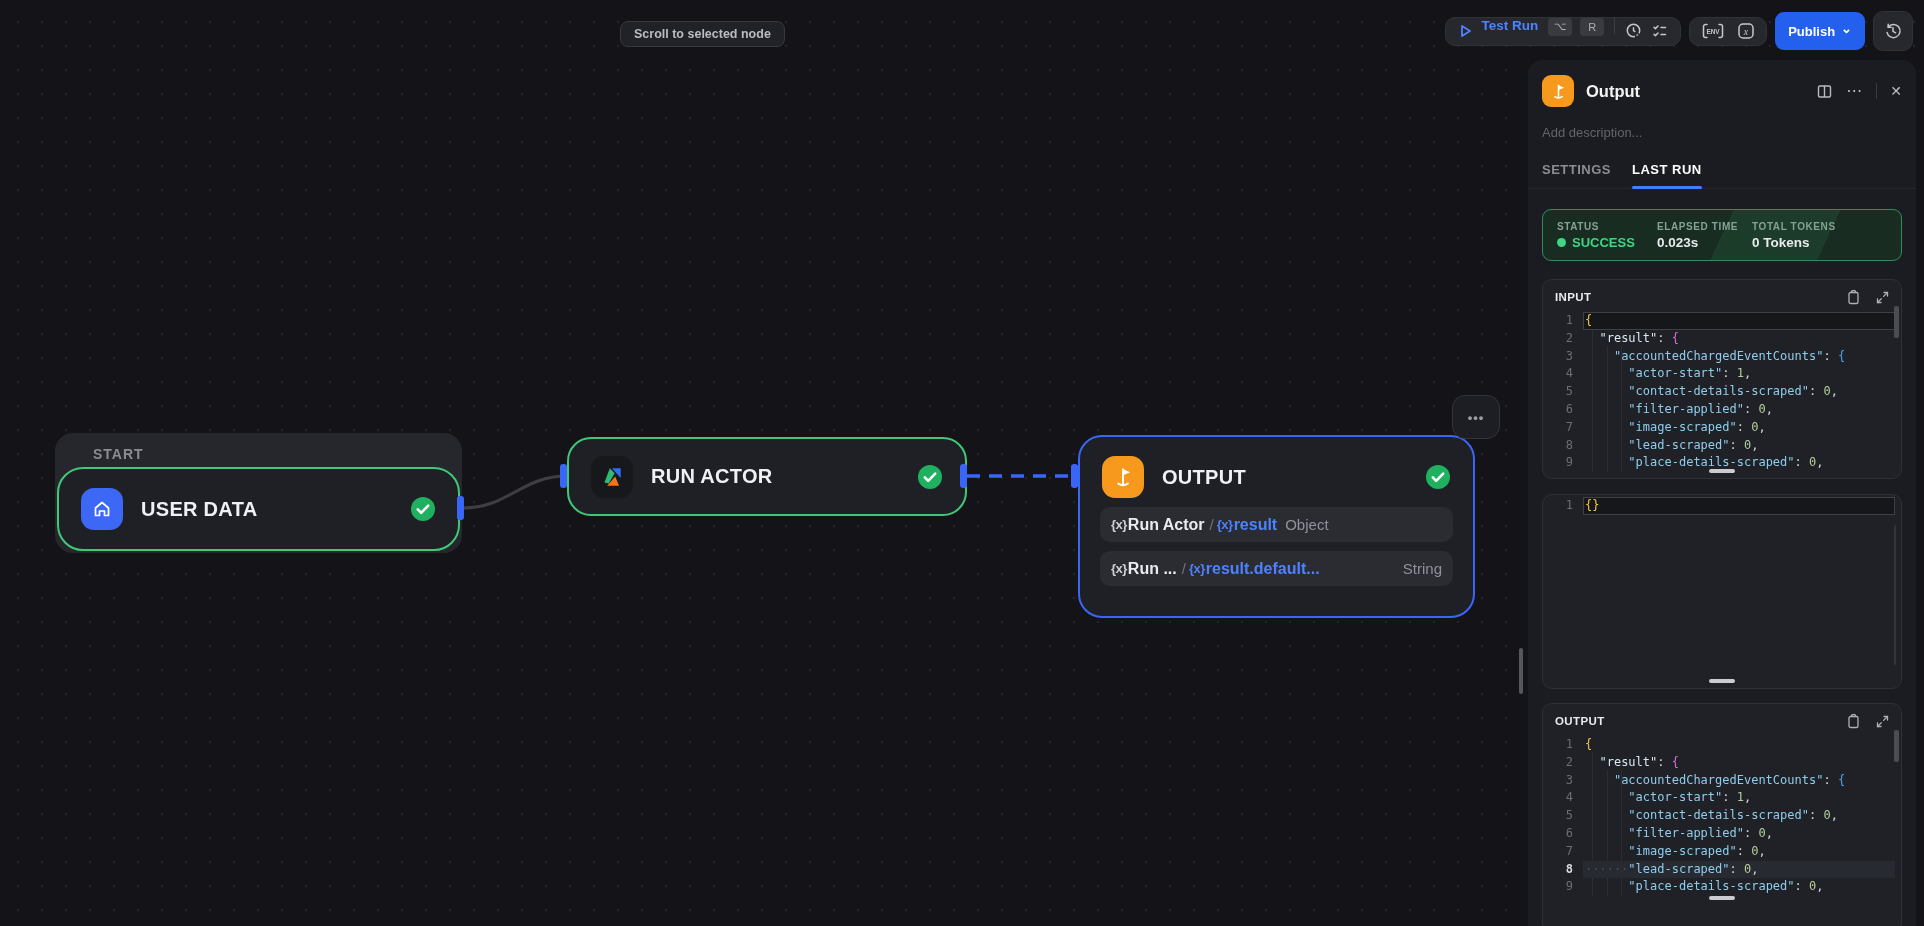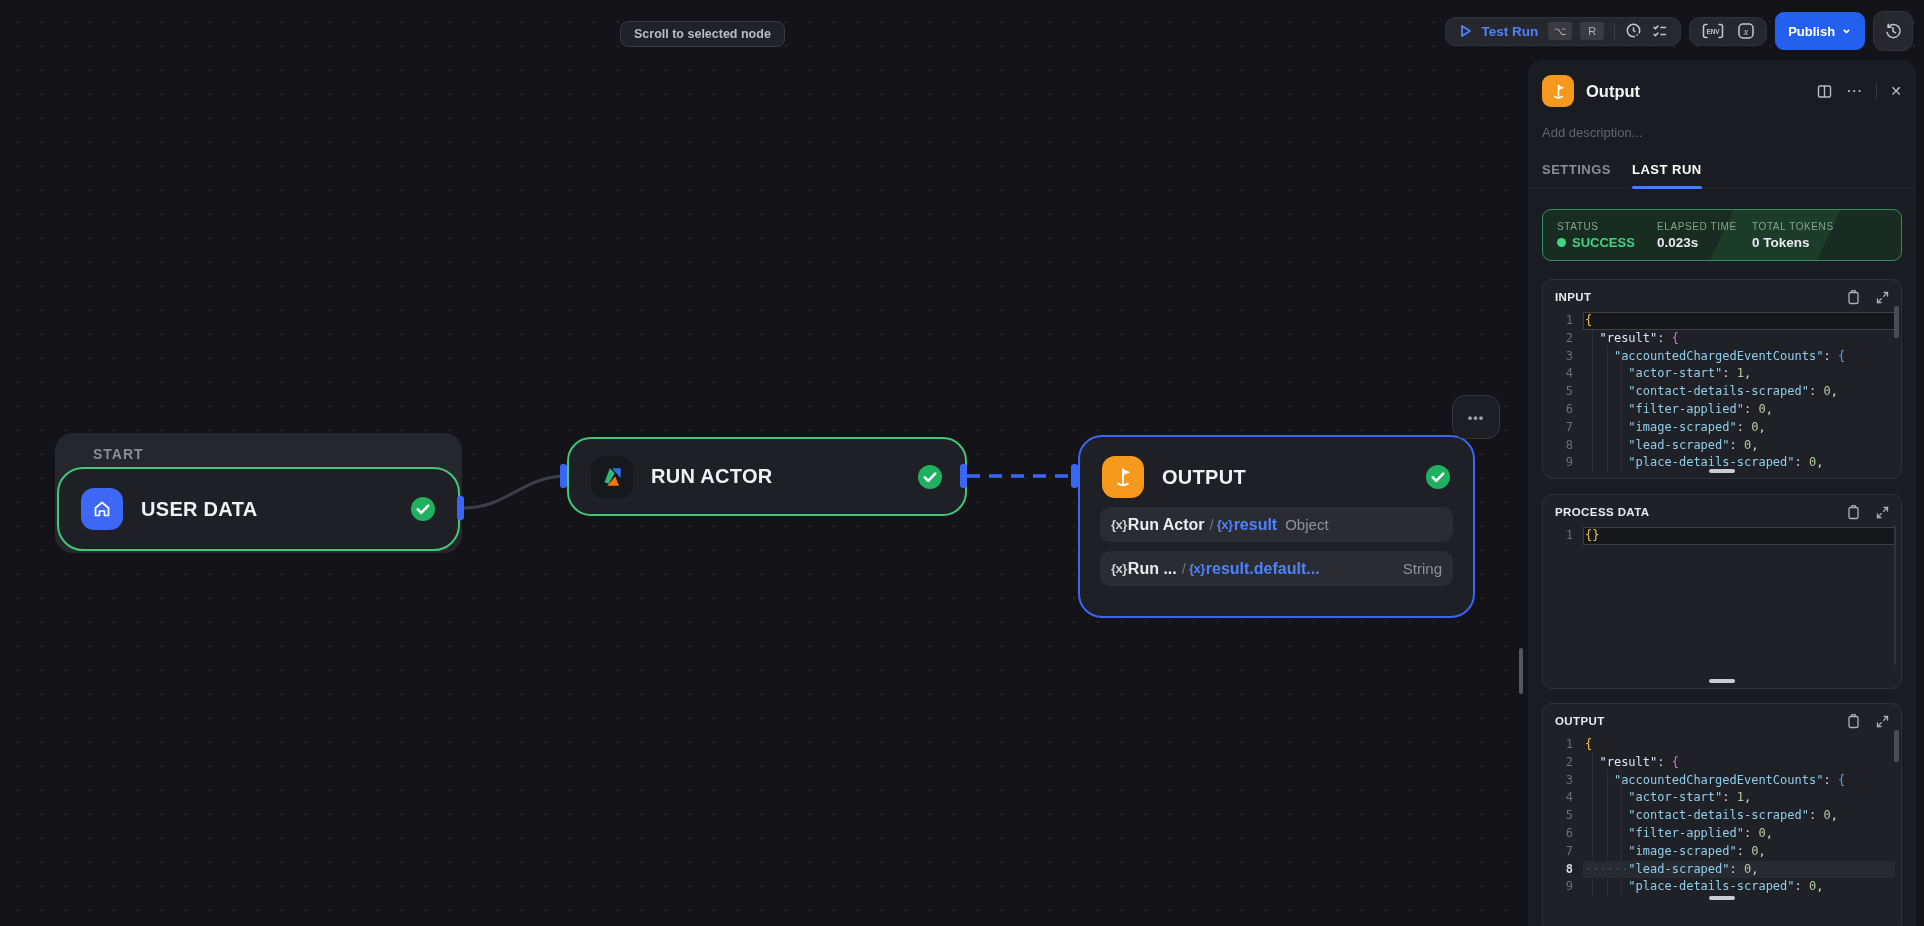--- a/index.html
+++ b/index.html
@@ -17,21 +17,21 @@
   
   .tooltip-pill{
     position:absolute;left:620px;top:21px;height:24px;padding:0 13px;
     background:#212227;border:1px solid #37383e;border-radius:8px;
     display:flex;align-items:center;color:#b9bcc2;font-size:12.5px;font-weight:bold;
   }
   
   .toolbar{position:absolute;top:12px;right:11px;display:flex;gap:8px;align-items:center;height:38px;}
   .tb-group{
     height:29px;background:#27282d;border:1px solid #313238;border-radius:10px;
-    display:flex;align-items:center;padding:0 12px;gap:8px;box-sizing:border-box;
+    display:flex;padding:0 12px;gap:8px;box-sizing:border-box;
   }
   .tb-group.compact{padding:0 11px;gap:12px;}
   .test-run-label{color:#4f82ff;font-size:13.5px;font-weight:bold;margin-right:2px;}
   .kbd{
     min-width:18px;height:18px;padding:0 3px;background:#3a3b41;border-radius:4px;
     color:#aeb1b7;font-size:11px;display:flex;align-items:center;justify-content:center;
   }
   .tb-divider{width:1px;height:16px;background:#3d3e44;margin:0 2px;}
   .tb-icon{display:flex;align-items:center;justify-content:center;color:#c3c6cc;}
   .publish-btn{
@@ -117,21 +117,21 @@
   .status-card{
     margin-top:20px;height:52px;border:1px solid #2f8e5e;border-radius:9px;box-sizing:border-box;
     background:
       linear-gradient(115deg, rgba(63,213,132,0.05) 0%, rgba(63,213,132,0.05) 50%, rgba(63,213,132,0.14) 50%, rgba(63,213,132,0.14) 78%, rgba(63,213,132,0.05) 78%),
       #17231c;
     display:flex;align-items:center;padding:0 14px;
   }
   .status-col{display:flex;flex-direction:column;gap:3px;}
   .status-col.c1{width:100px;}
   .status-col.c2{width:95px;}
-  .status-lab{color:#84a292;font-size:10px;font-weight:normal;letter-spacing:0.6px;}
+  .status-lab{color:#84a292;font-size:10px;font-weight:bold;letter-spacing:0.6px;}
   .status-val{color:#e8eaed;font-size:13.5px;font-weight:bold;}
   .status-success{color:#3fd584;display:flex;align-items:center;gap:6px;font-size:13px;}
   .status-dot{width:9px;height:9px;border-radius:50%;background:#3fd584;}
   
   .code-block{
     background:#202126;border:1px solid #2f3036;border-radius:10px;
     position:relative;overflow:hidden;box-sizing:border-box;
   }
   .cb-input{margin-top:18px;height:200px;}
   .cb-process{margin-top:15px;height:195px;}
@@ -414,39 +414,20 @@
         <div class="code-line">
           <span class="ln">9</span>
           <span class="lc"><span class="tk-p">      </span><span class="tk-k">"place-details-scraped"</span><span class="tk-p">: </span><span class="tk-n">0</span><span class="tk-p">,</span></span>
         </div>
       </div>
     <div class="vthumb"></div>
     <div class="rdash b6"></div>
   </section>
 
   <section class="code-block cb-process">
-    <div class="cb-header">
-      <span class="cb-title">PROCESS DATA</span>
-      <span class="cb-icons">
-        <span>
-          <svg width="15" height="16" viewBox="0 0 15 16" fill="none" stroke="#aeb1b7" stroke-width="1.3">
-              <rect x="3" y="3.5" width="9" height="11" rx="1.6"></rect>
-              <path d="M5.5 3.5 V2.6 A0.9 0.9 0 0 1 6.4 1.7 H8.6 A0.9 0.9 0 0 1 9.5 2.6 V3.5"></path>
-            </svg>
-        </span>
-        <span>
-          <svg width="13" height="13" viewBox="0 0 13 13" fill="none" stroke="#aeb1b7" stroke-width="1.3" stroke-linecap="round">
-              <path d="M8 1.5 H11.5 V5"></path>
-              <path d="M11.5 1.5 L7.6 5.4"></path>
-              <path d="M5 11.5 H1.5 V8"></path>
-              <path d="M1.5 11.5 L5.4 7.6"></path>
-            </svg>
-        </span>
-      </span>
-    </div>
     <div class="code-lines">
         <div class="code-line active">
           <span class="ln">1</span>
           <span class="lc"><span class="tk-y">{}</span></span>
         </div>
       </div>
     <div class="vtrack"></div>
     <div class="rdash b6"></div>
   </section>
 

